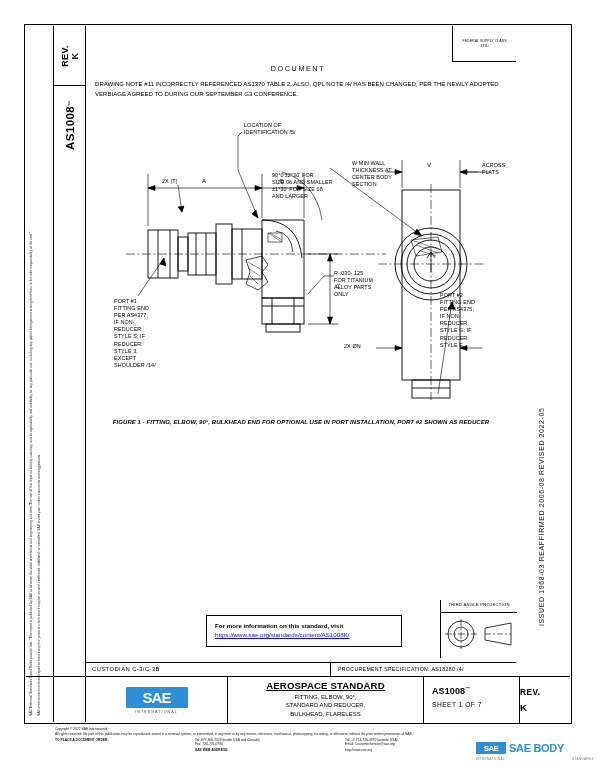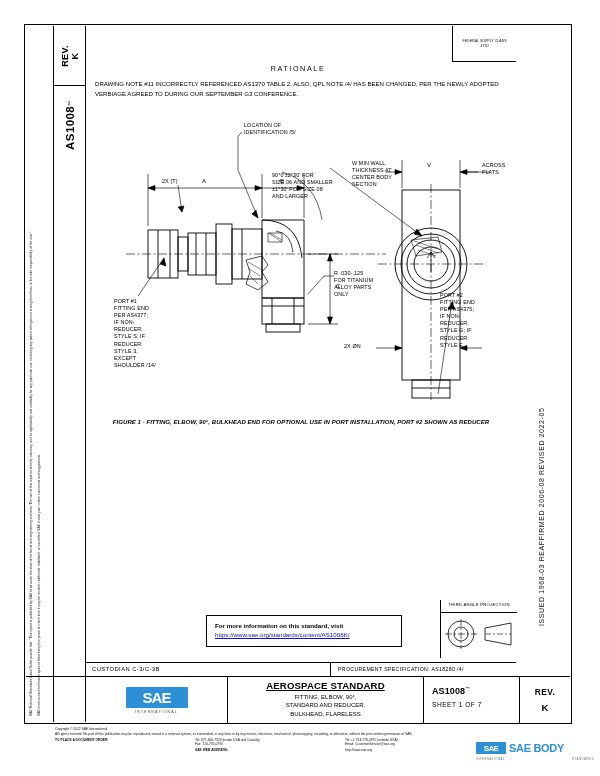--- a/index.html
+++ b/index.html
@@ -169,21 +169,21 @@
   .tb-num{
     position:absolute;left:398px;top:0;width:96px;height:46px;
     border-right:1.3px solid #000;box-sizing:border-box;
     padding:9px 0 0 8px;
   }
   .tb-num .n1{font-size:9px;font-weight:bold;letter-spacing:.1px;}
   .tb-num .n1 sup{font-size:4.5px;vertical-align:super;}
   .tb-num .n2{font-size:6.6px;letter-spacing:.5px;margin-top:5px;}
   .tb-rev{
     position:absolute;left:494px;top:0;width:50px;height:46px;
-    box-sizing:border-box;text-align:center;padding-top:10px;
+    box-sizing:border-box;padding-top:10px;
   }
   .tb-rev .r1{font-size:8.4px;font-weight:bold;letter-spacing:.4px;}
   .tb-rev .r2{font-size:9.6px;font-weight:bold;margin-top:5px;}
 
   
   .footer{
     position:absolute;left:55px;top:727px;width:500px;
     font-size:3.3px;line-height:4.6px;color:#111;
   }
   .footer .f-strong{font-weight:bold;}
@@ -238,21 +238,21 @@
   <div class="right-strip">
     <div class="issue-rot">ISSUED 1968-03   REAFFIRMED 2006-08   REVISED 2022-05</div>
   </div>
 
   <div class="fsc">
     <div>FEDERAL SUPPLY CLASS</div>
     <div>4730</div>
   </div>
 
   <div style="position:absolute;left:24px;top:0;width:548px;height:0;">
-    <div class="rationale-title">RATIONALE</div>
+    <div class="rationale-title">DOCUMENT</div>
   </div>
   <div class="rationale-body">DRAWING NOTE #11 INCORRECTLY REFERENCED AS1370 TABLE 2. ALSO, QPL NOTE /4/ HAS BEEN CHANGED, PER THE NEWLY ADOPTED VERBIAGE AGREED TO DURING OUR SEPTEMBER G3 CONFERENCE.</div>
 
   <div class="canvas">
     <svg width="430" height="330" viewBox="0 0 430 330" fill="none" stroke="#000" stroke-width="0.8">
 
       <g stroke-width="0.9">
 
         <rect x="62" y="130" width="30" height="48"></rect>
         <line x1="72" y1="130" x2="72" y2="178"></line>

